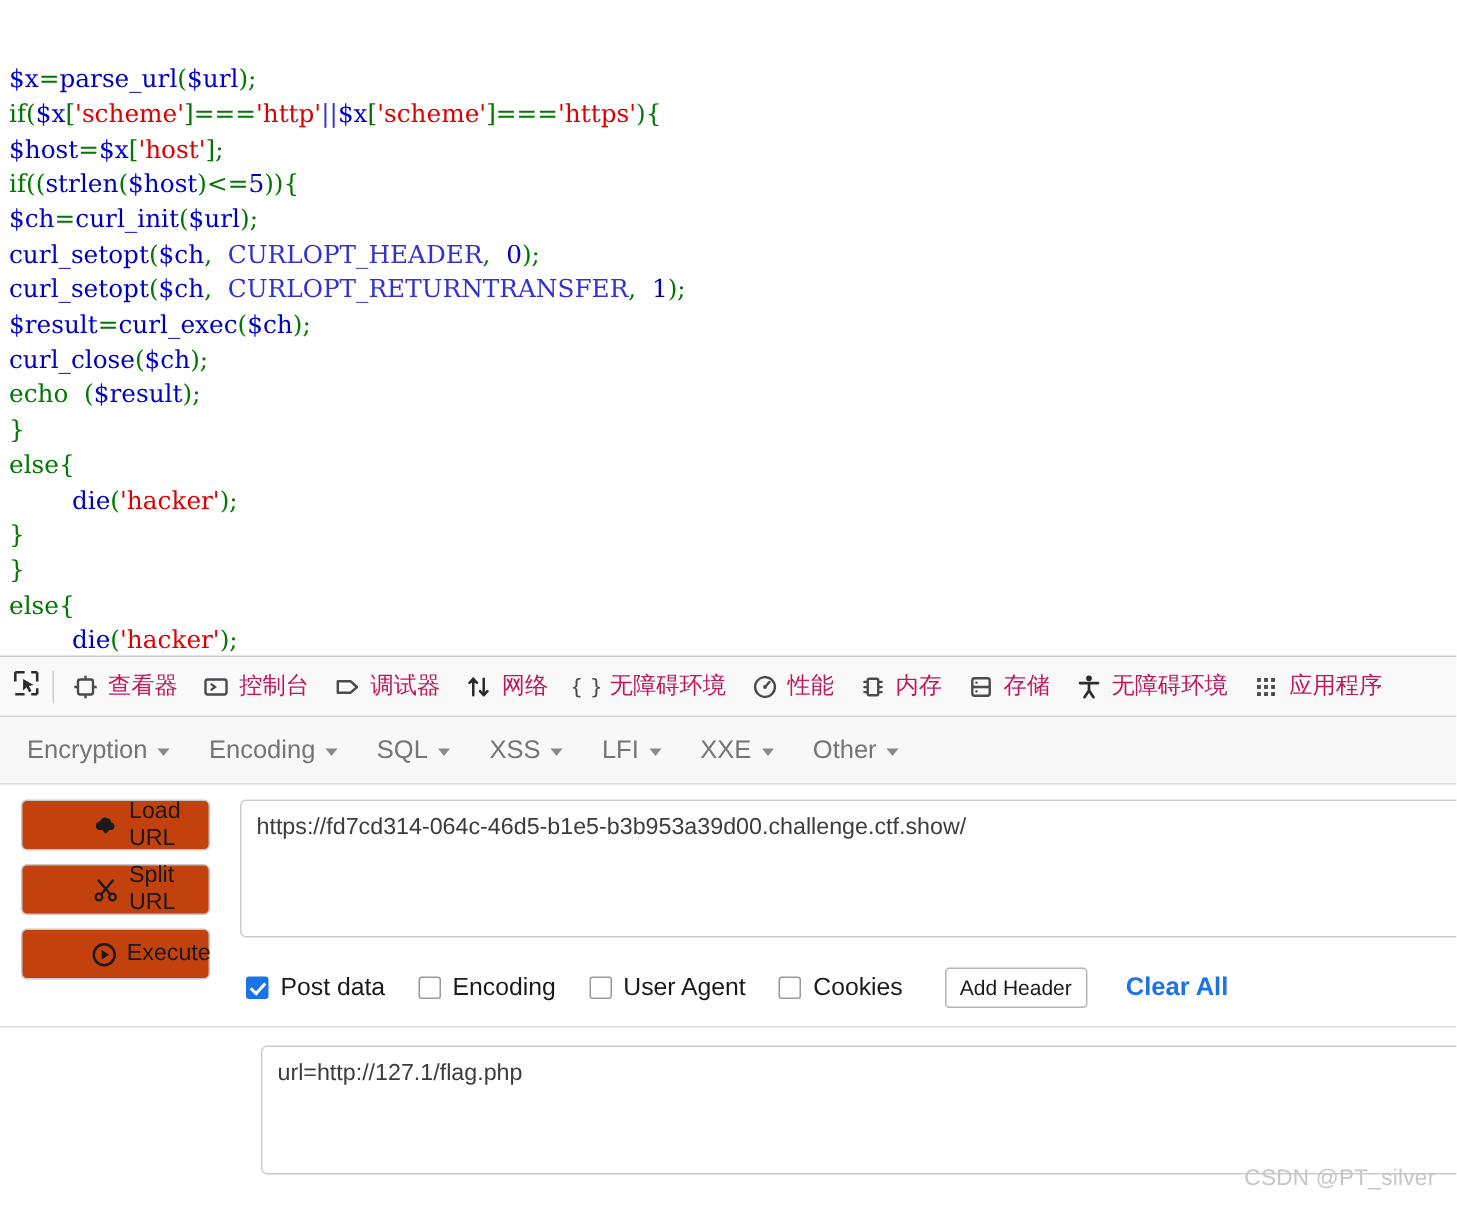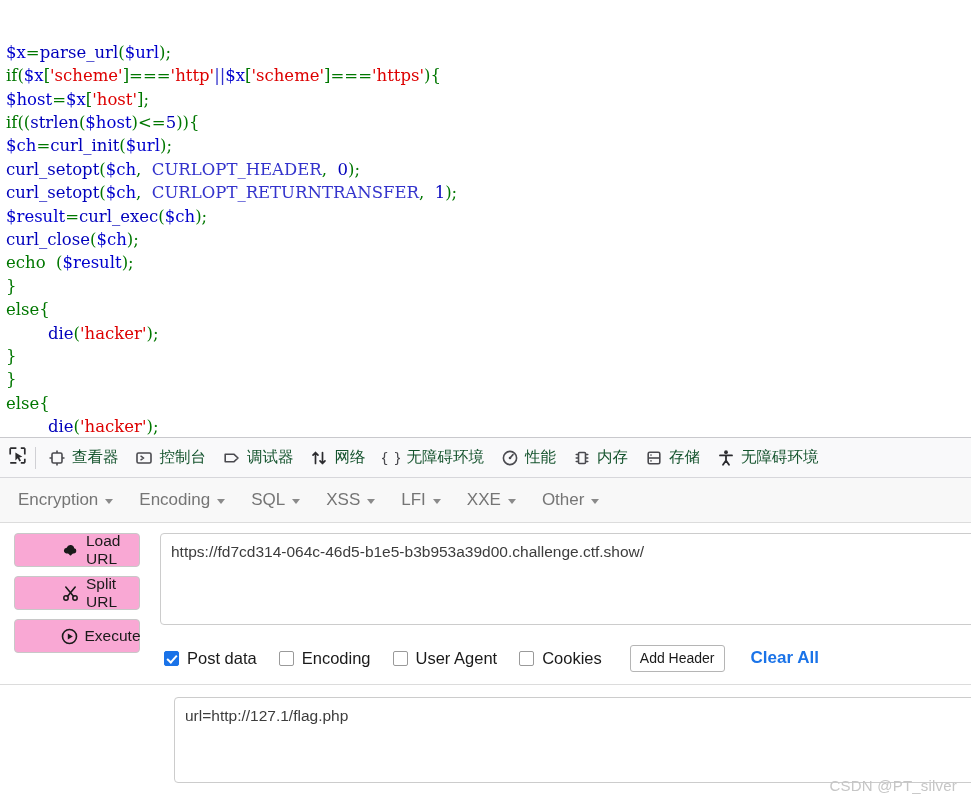--- a/index.html
+++ b/index.html
@@ -66,21 +66,21 @@
     background: #d0d0d4;
     margin: 0 3px 0 1px;
     flex: 0 0 auto;
   }
   .dt-tab {
     display: flex;
     align-items: center;
     gap: 6px;
     height: 38px;
     padding: 0 8px;
-    color: #14532d;
+    color: #be185d;
     font-size: 15.5px;
     white-space: nowrap;
     flex: 0 0 auto;
   }
   .dt-tab .dt-ico {
     display: inline-flex;
     align-items: center;
     justify-content: center;
     width: 19px; height: 19px;
     flex: 0 0 auto;
@@ -130,21 +130,21 @@
     width: 160px;
     flex: 0 0 auto;
     padding-left: 14px;
     box-sizing: border-box;
   }
   .hb-btn {
     width: 126px;
     height: 34px;
     border: 1px solid #c8c8c8;
     border-radius: 4px;
-    background: #f9a8d4;
+    background: #c2410c;
     display: flex;
     align-items: center;
     justify-content: center;
     gap: 7px;
     font-size: 15.5px;
     color: #1a1a1a;
     margin-bottom: 9px;
     box-sizing: border-box;
     padding-left: 47px;
   }
@@ -334,20 +334,38 @@
         <span>存储</span>
       </div>
       <div class="dt-tab">
         <span class="dt-ico">
           <svg width="18" height="18" viewBox="0 0 18 18">
             <circle cx="9" cy="3.2" r="1.9" fill="#2b2b2e"></circle>
             <path d="M3 6.4h12M9 6.4v5M9 11.4l-3 4.4M9 11.4l3 4.4" stroke="#2b2b2e" stroke-width="1.8" stroke-linecap="round" fill="none"></path>
           </svg>
         </span>
         <span>无障碍环境</span>
+      </div>
+      <div class="dt-tab">
+        <span class="dt-ico">
+          <svg width="18" height="18" viewBox="0 0 18 18">
+            <g fill="#4a4a4f">
+              <rect x="3" y="3" width="2.6" height="2.6"></rect>
+              <rect x="7.7" y="3" width="2.6" height="2.6"></rect>
+              <rect x="12.4" y="3" width="2.6" height="2.6"></rect>
+              <rect x="3" y="7.7" width="2.6" height="2.6"></rect>
+              <rect x="7.7" y="7.7" width="2.6" height="2.6"></rect>
+              <rect x="12.4" y="7.7" width="2.6" height="2.6"></rect>
+              <rect x="3" y="12.4" width="2.6" height="2.6"></rect>
+              <rect x="7.7" y="12.4" width="2.6" height="2.6"></rect>
+              <rect x="12.4" y="12.4" width="2.6" height="2.6"></rect>
+            </g>
+          </svg>
+        </span>
+        <span>应用程序</span>
       </div>
     </div>
 </div>
 
 <div class="hackbar">
 
   <div class="hb-menubar">
     <div id="hb-menus" style="display:flex;align-items:flex-end;">
         <div class="hb-menu">
           <span>Encryption</span>

